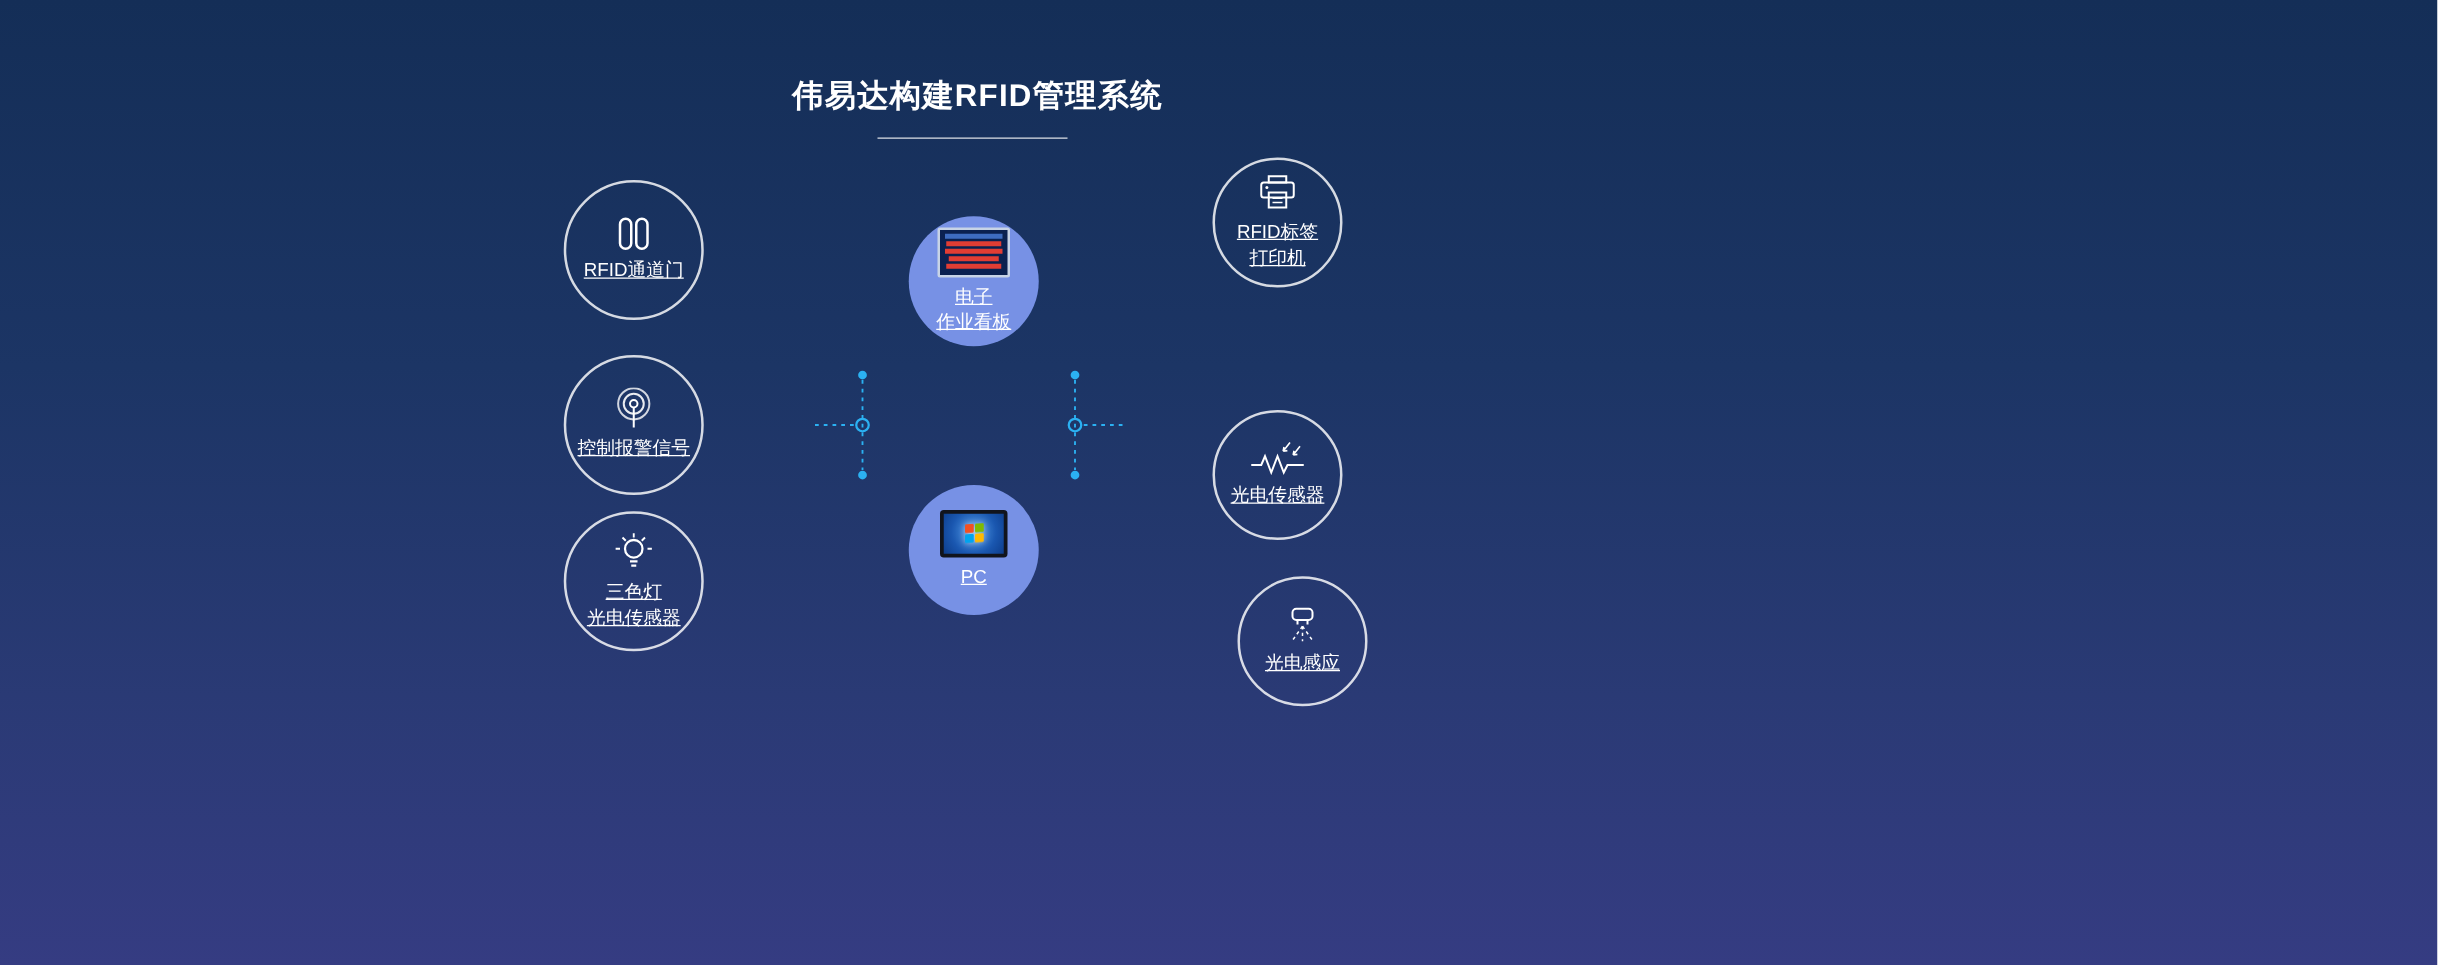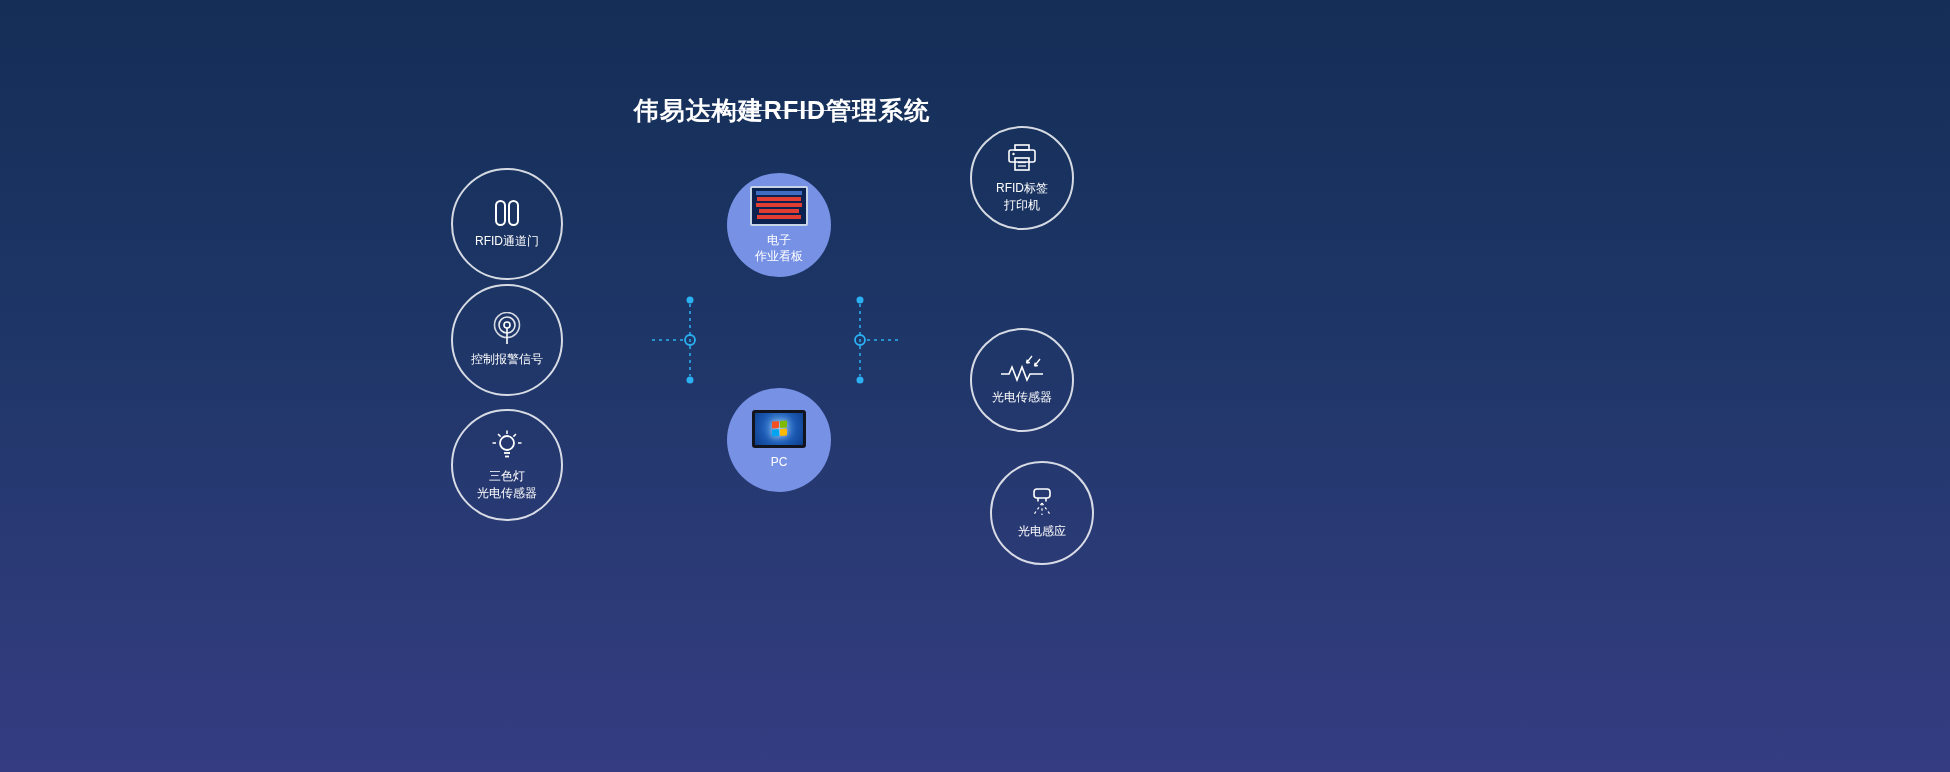--- a/index.html
+++ b/index.html
@@ -2,31 +2,31 @@
 <html><head>
 <meta charset="utf-8">
 <style>
   * { margin:0; padding:0; box-sizing:border-box; }
   html,body { width:1950px; height:772px; overflow:hidden; }
   body { font-family:"Liberation Sans","DejaVu Sans",sans-serif; }
   .canvas { position:relative; width:1950px; height:772px;
     background:linear-gradient(180deg,#142e57 0%,#1c3565 38%,#2a3a75 72%,#353c82 100%); }
 
   .title { position:absolute; top:60px; left:0; width:1564px; text-align:center;
-    color:#fff; font-size:25px; font-weight:700; letter-spacing:1px;margin-top:34px; }
+    color:#fff; font-size:25px; font-weight:700; letter-spacing:1px; }
   .title-underline { position:absolute; top:110px; left:702px; width:152px; height:1px;
     background:rgba(255,255,255,0.85); }
 
   .node { position:absolute; border-radius:50%; display:flex; flex-direction:column;
     align-items:center; justify-content:center; text-align:center; }
   .node.outline { border:2px solid rgba(255,255,255,0.82); }
   .node.filled { background:#7791e5; }
   .icon { display:flex; align-items:center; justify-content:center; margin-bottom:5px; }
   .img-wrap { margin-bottom:6px; }
-  .label { color:#fff; font-size:12px; line-height:1.35; }
+  .label { color:#fff; font-size:15px; line-height:1.35;text-decoration:underline; }
   .label span { display:block; }
 
   
   .kanban-img { width:58px; height:40px; background:#c7d3e6; border-radius:2px; padding:2px; }
   .kanban-screen { width:100%; height:100%; background:#0b2150; padding:2px 3px; }
   .k-row { height:4px; background:#e23d33; margin:2px auto 0; }
   .k-head { background:#3e6cc0; height:4px; margin-top:1px; }
 
   
   .server-img { width:64px; height:16px; border-radius:2px; position:relative;
@@ -52,21 +52,21 @@
   .connector { position:absolute; }
 </style>
 </head>
 <body>
 
 <div class="canvas">
 
   <div class="title">伟易达构建RFID管理系统</div>
   <div class="title-underline"></div>
 
-  <div class="node outline" style="left:451px; top:168px; width:112px; height:112px">
+  <div class="node outline" style="left:451px; top:144px; width:112px; height:112px">
     <div class="icon">
       <svg width="32" height="30" viewBox="0 0 32 30">
         <rect x="5" y="3" width="9" height="24" rx="4.5" fill="none" stroke="#fff" stroke-width="2"></rect>
         <rect x="18" y="3" width="9" height="24" rx="4.5" fill="none" stroke="#fff" stroke-width="2"></rect>
       </svg>
     </div>
     <div class="label">
       <span>RFID通道门</span>
       <span></span>
     </div>

